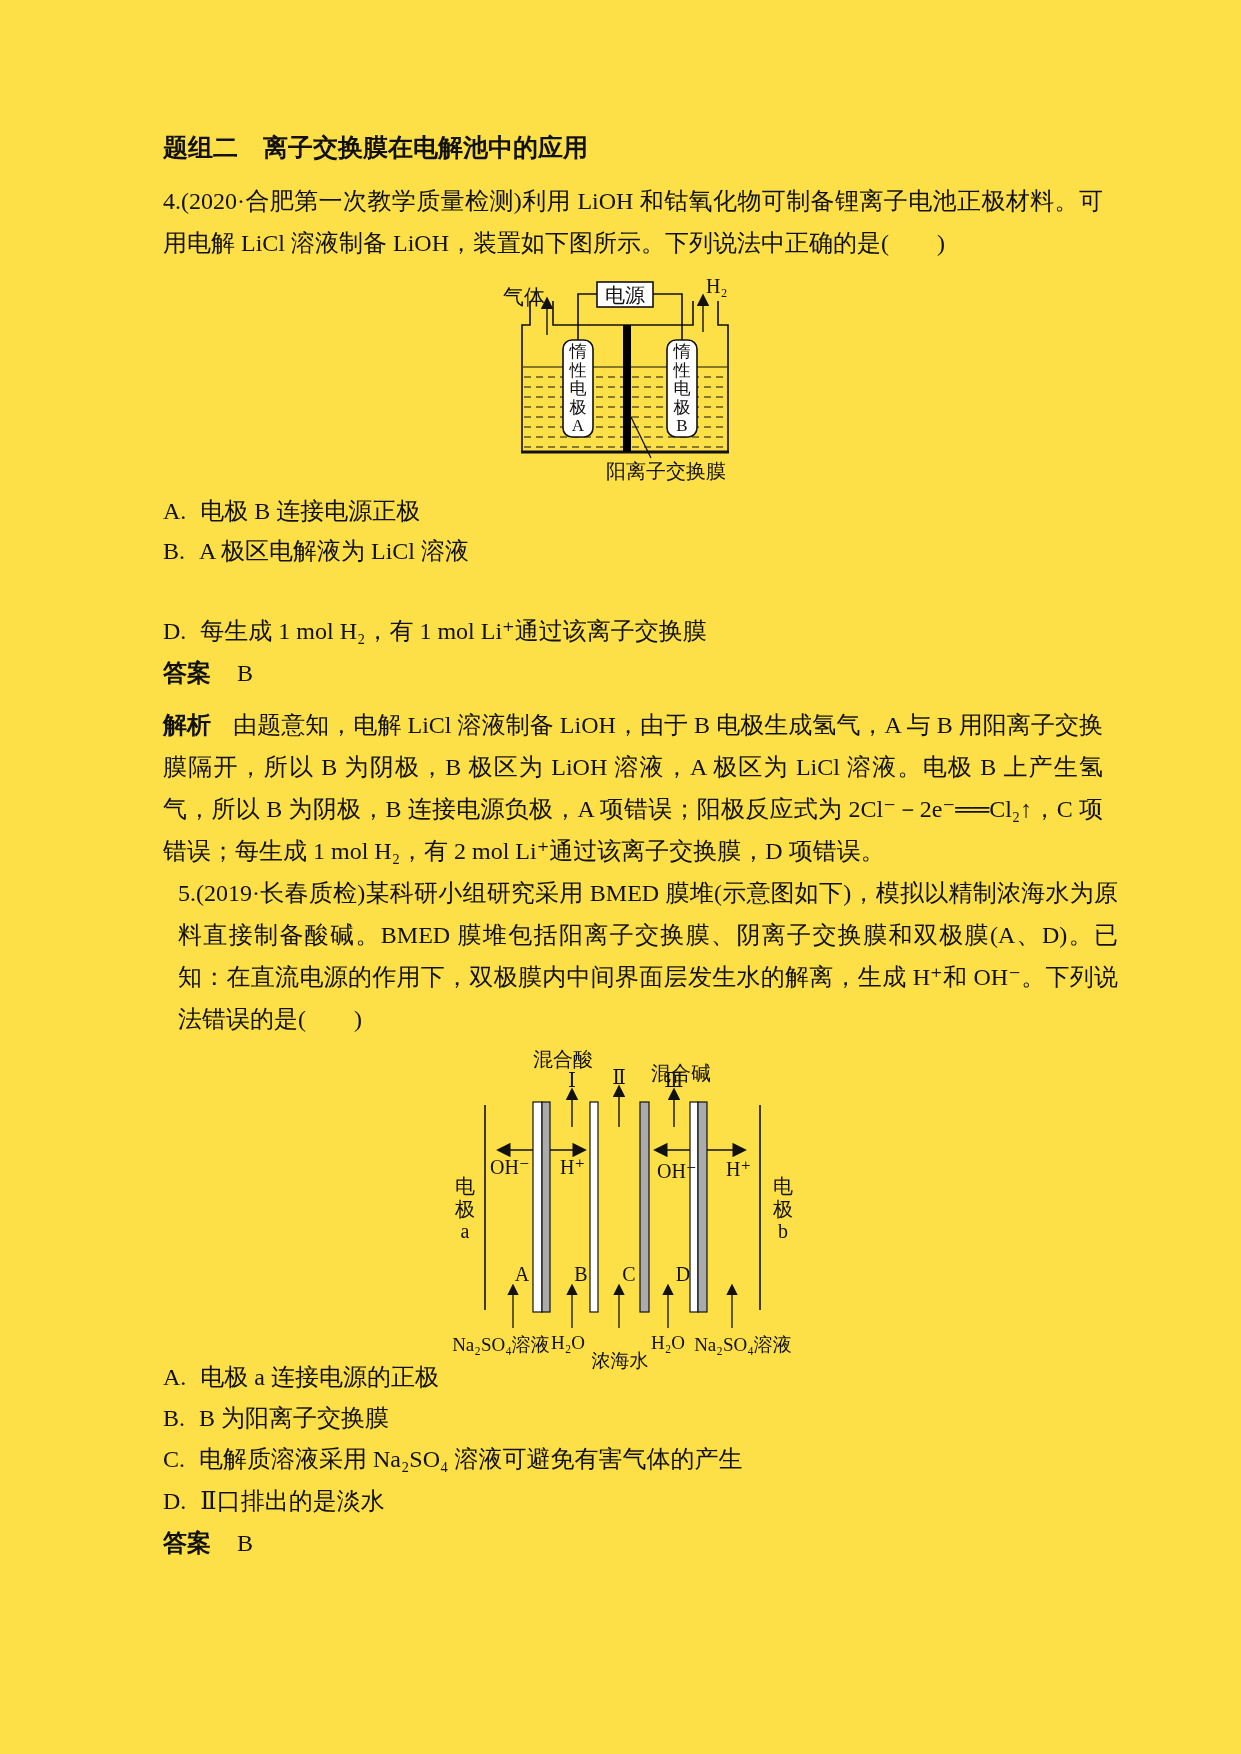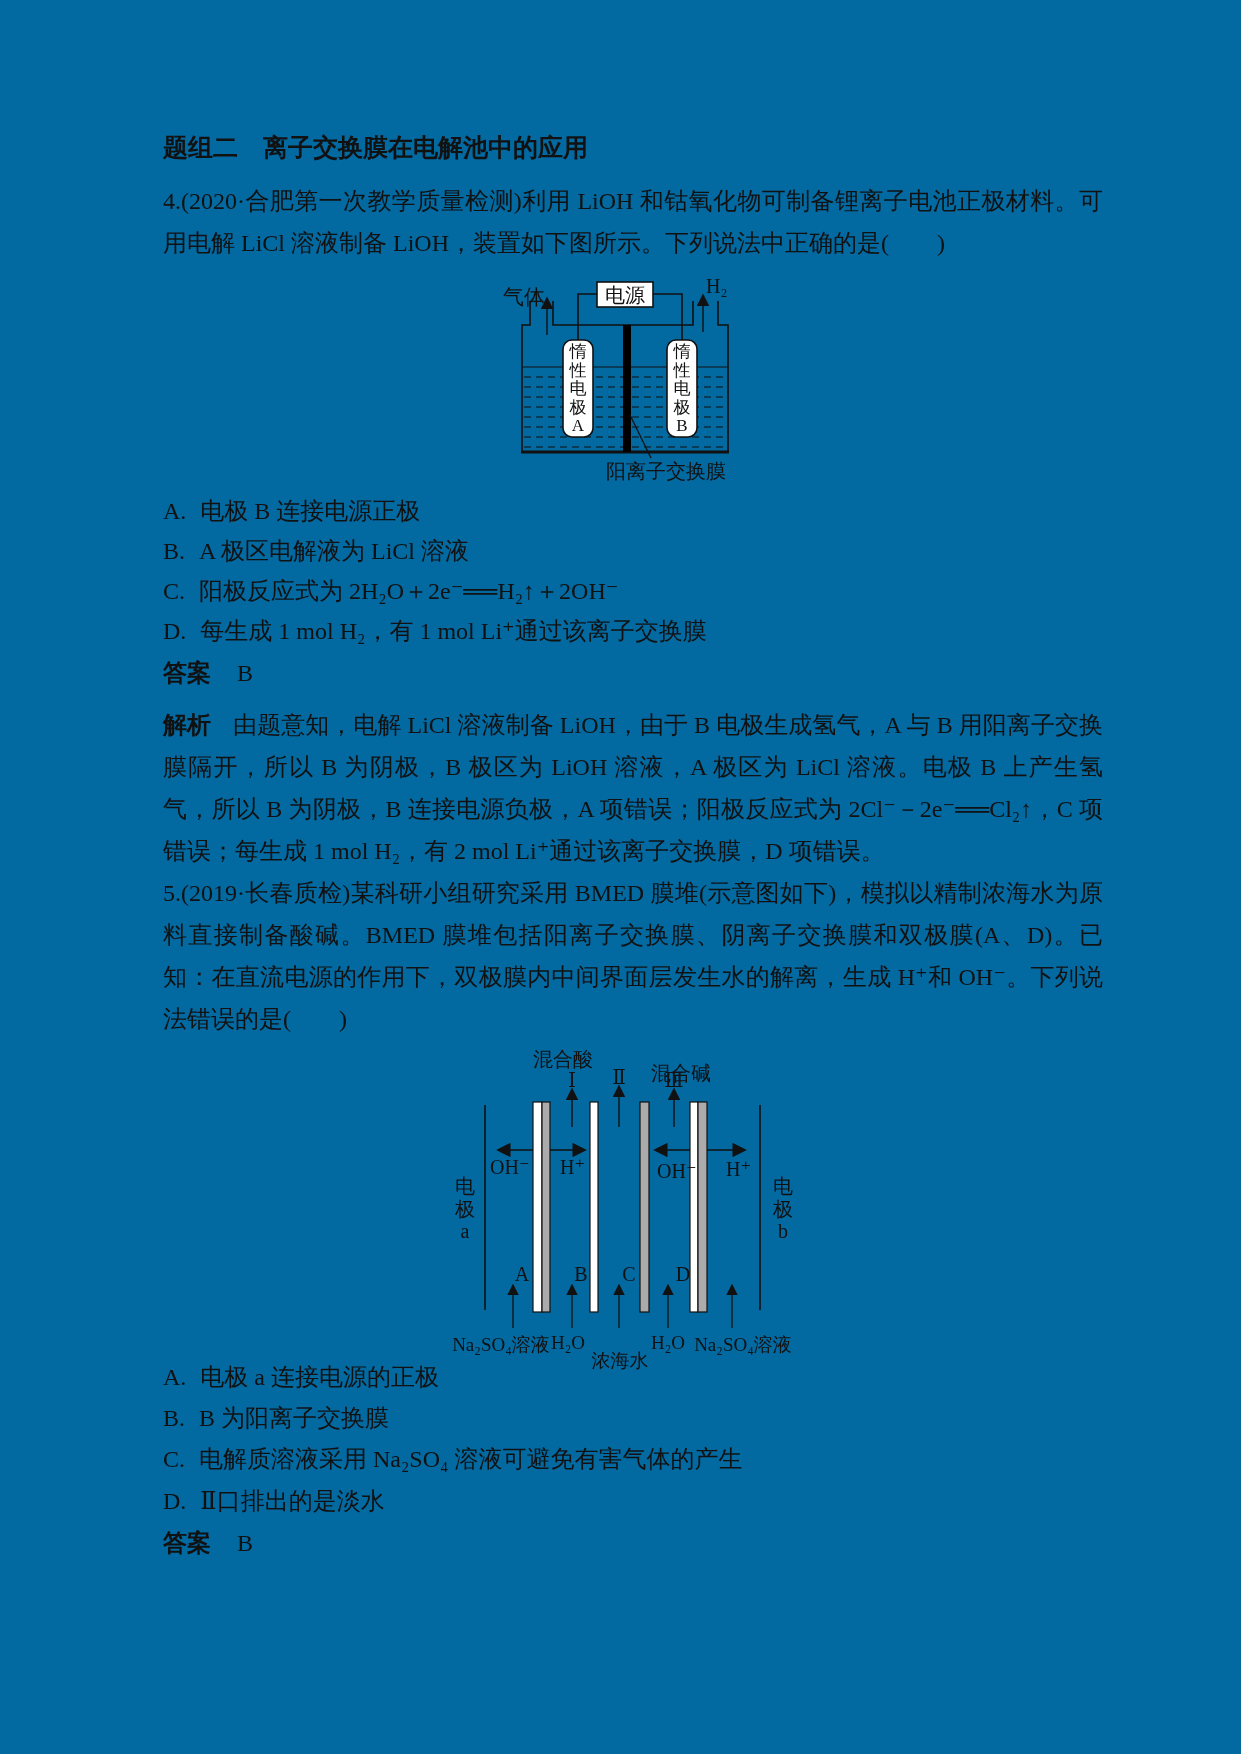--- a/index.html
+++ b/index.html
@@ -1,19 +1,19 @@
 <!DOCTYPE html>
 <html><head>
 <meta charset="utf-8">
 <style>
   html,body{margin:0;padding:0;background:#ffffff;}
   .page{
     position:relative;
     width:1241px;height:1754px;
-    background:#0369a1;
+    background:#fde047;
     font-family:"Liberation Serif","DejaVu Serif",serif;
     font-size:24px;color:#111;
     overflow:hidden;
   }
   .abs{position:absolute;}
   .hei{font-family:"Liberation Sans","DejaVu Sans",sans-serif;font-weight:700;}
   .para{width:940px;text-align:justify;line-height:42px;}
   .opt{white-space:nowrap;line-height:30px;}
   .opt .olabel{display:inline-block;margin-right:14px;}
   .ansrow{line-height:30px;}
@@ -89,36 +89,33 @@
     <div class="electrode-text" style="left:229px;top:78px;">惰性电极B</div>
     <div class="dlabel" style="left:143px;top:195px;margin-left:23px;">阳离子交换膜</div>
   </div>
 
   <div class="abs opt" style="left:163px;top:496px;">
     <span class="olabel">A.</span><span>电极 B 连接电源正极</span>
   </div>
   <div class="abs opt" style="left:163px;top:536px;">
     <span class="olabel">B.</span><span>A 极区电解液为 LiCl 溶液</span>
   </div>
-  <div class="abs opt" style="left:163px;top:576px;">
-    <span class="olabel">C.</span><span>阳极反应式为 2H₂O＋2e⁻══H₂↑＋2OH⁻</span>
-  </div>
   <div class="abs opt" style="left:163px;top:616px;">
     <span class="olabel">D.</span><span>每生成 1 mol H₂，有 1 mol Li⁺通过该离子交换膜</span>
   </div>
 
   <div class="abs ansrow" style="left:163px;top:658px;">
     <b class="hei">答案</b><span class="aval">B</span>
   </div>
 
   <div class="abs para" style="left:163px;top:704px;">
     <b class="hei analysis-label">解析</b><span>由题意知，电解 LiCl 溶液制备 LiOH，由于 B 电极生成氢气，A 与 B 用阳离子交换膜隔开，所以 B 为阴极，B 极区为 LiOH 溶液，A 极区为 LiCl 溶液。电极 B 上产生氢气，所以 B 为阴极，B 连接电源负极，A 项错误；阳极反应式为 2Cl⁻－2e⁻══Cl₂↑，C 项错误；每生成 1 mol H₂，有 2 mol Li⁺通过该离子交换膜，D 项错误。</span>
   </div>
 
-  <div class="abs para" style="left:163px;top:872px;">5.(2019·长春质检)某科研小组研究采用 BMED 膜堆(示意图如下)，模拟以精制浓海水为原料直接制备酸碱。BMED 膜堆包括阳离子交换膜、阴离子交换膜和双极膜(A、D)。已知：在直流电源的作用下，双极膜内中间界面层发生水的解离，生成 H⁺和 OH⁻。下列说法错误的是(　　)</div>
+  <div class="abs para" style="left:178px;top:872px;">5.(2019·长春质检)某科研小组研究采用 BMED 膜堆(示意图如下)，模拟以精制浓海水为原料直接制备酸碱。BMED 膜堆包括阳离子交换膜、阴离子交换膜和双极膜(A、D)。已知：在直流电源的作用下，双极膜内中间界面层发生水的解离，生成 H⁺和 OH⁻。下列说法错误的是(　　)</div>
 
   <div class="abs" style="left:400px;top:1042px;width:420px;height:315px;">
     <svg width="420" height="315" viewBox="0 0 420 315">
       <defs>
         <marker id="ah2" viewBox="0 0 10 10" refX="8" refY="5" markerWidth="9" markerHeight="9" orient="auto">
           <path d="M0,0 L10,5 L0,10 z" fill="#111"></path>
         </marker>
       </defs>
 
       <line x1="85" y1="63" x2="85" y2="268" stroke="#111" stroke-width="1.6"></line>

